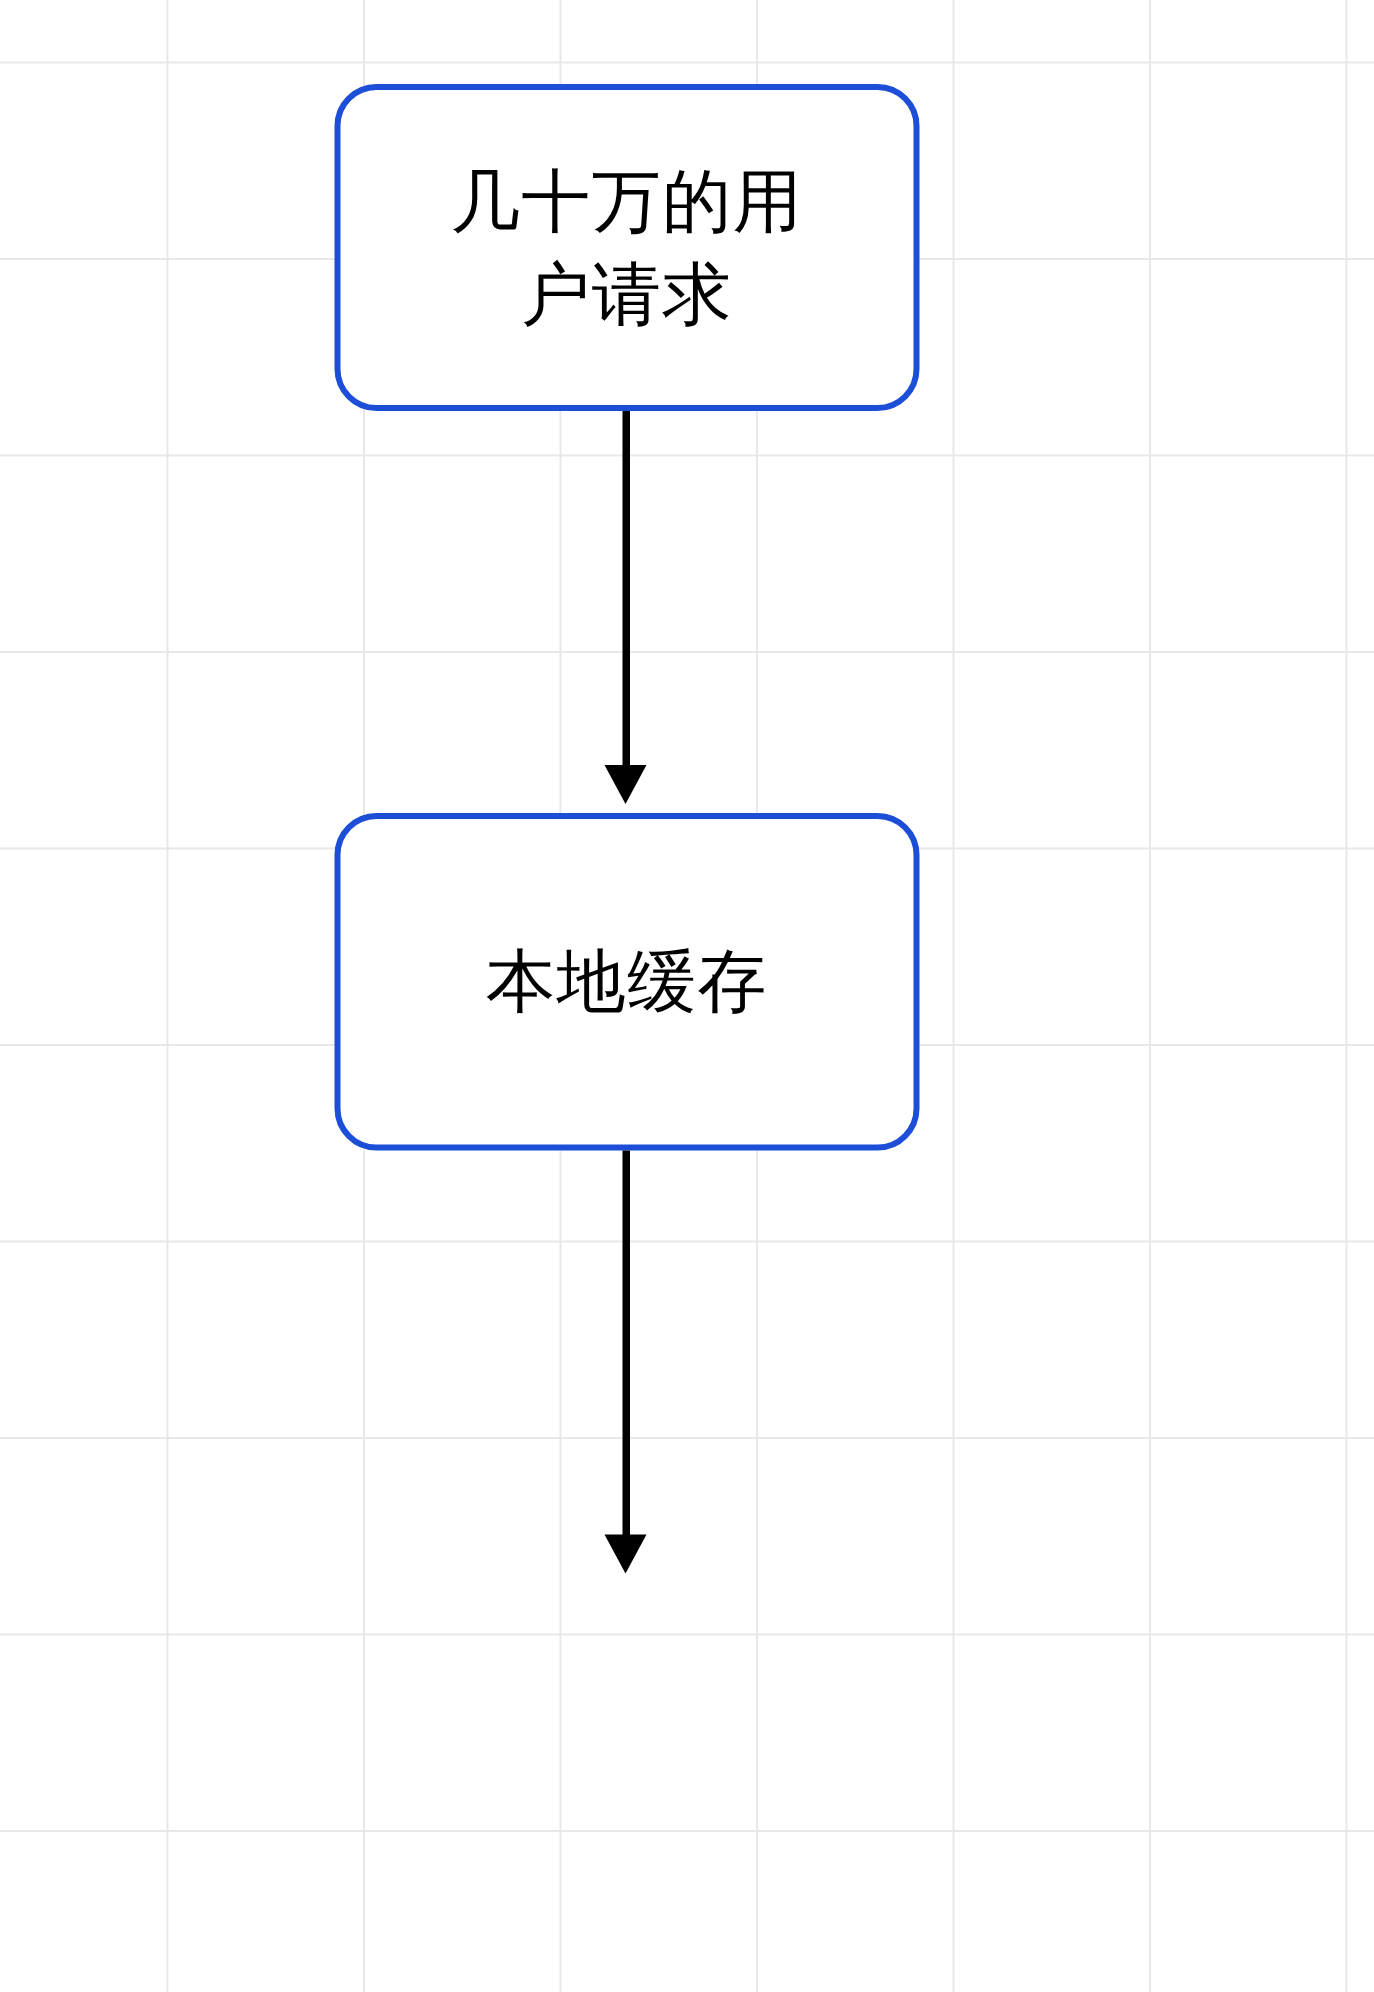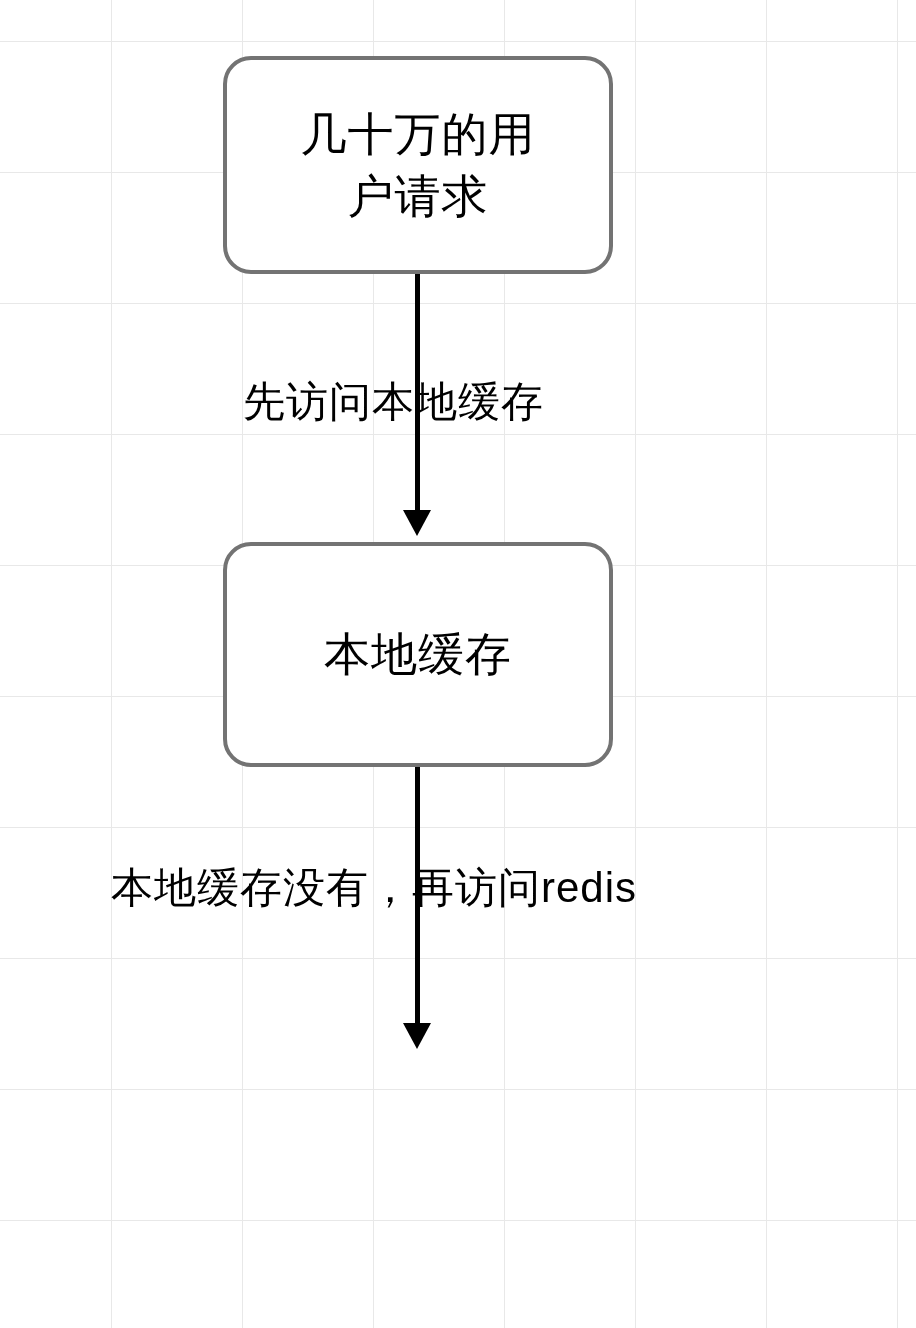--- a/index.html
+++ b/index.html
@@ -30,21 +30,21 @@
     }
     .canvas {
       position: relative;
       z-index: 1;
       width: 100%;
       height: 100%;
     }
     .node {
       position: absolute;
       background: #fff;
-      border: 4px solid #737373;
+      border: 4px solid #1d4ed8;
       border-radius: 28px;
       display: flex;
       align-items: center;
       justify-content: center;
       text-align: center;
       padding: 20px;
     }
     .node-text {
       font-size: 46px;
       color: #000;
@@ -81,25 +81,23 @@
 
 <div class="canvas">
 
   <div class="node" style="left:223px; top:56px; width:390px; height:218px;">
     <span class="node-text">几十万的用<br>户请求</span>
   </div>
 
   <div class="arrow-line" style="left:415px; top:274px; height:237px;"></div>
   <div class="arrow-head" style="left:403px; top:510px;"></div>
 
-  <div class="edge-label" style="left:243px; top:374px;">先访问本地缓存</div>
 
   <div class="node" style="left:223px; top:542px; width:390px; height:225px;">
     <span class="node-text">本地缓存</span>
   </div>
 
   <div class="arrow-line" style="left:415px; top:767px; height:257px;"></div>
   <div class="arrow-head" style="left:403px; top:1023px;"></div>
 
-  <div class="edge-label" style="left:111px; top:860px;">本地缓存没有，再访问redis</div>
 
 
 </div>
 
 </body></html>

